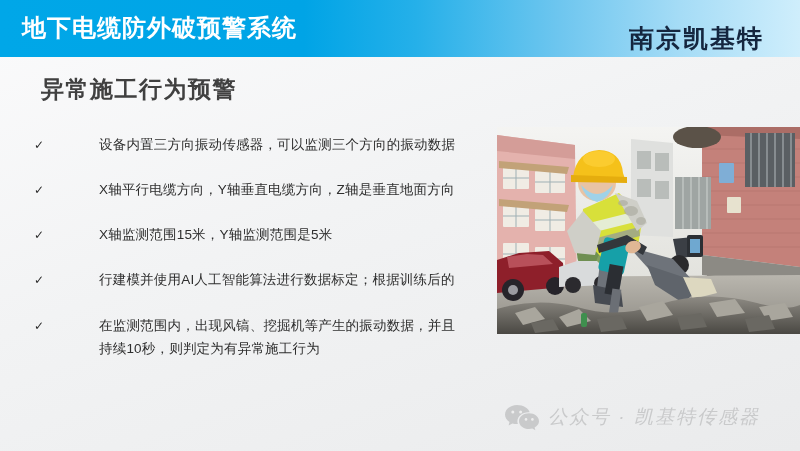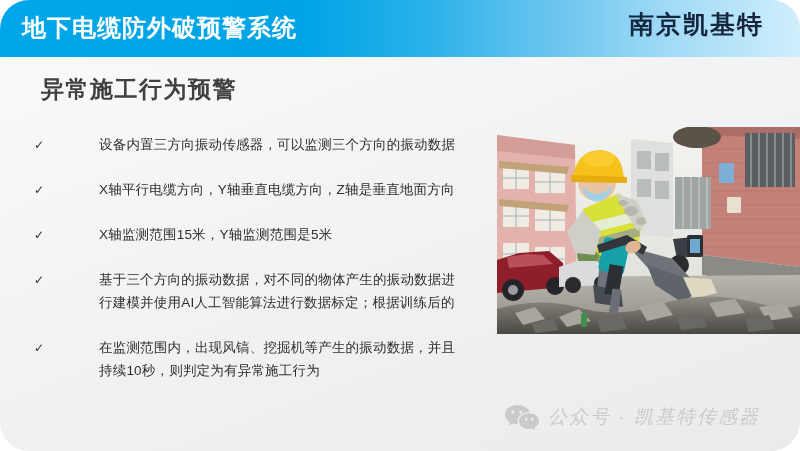--- a/index.html
+++ b/index.html
@@ -10,21 +10,20 @@
   body {
     font-family: "Liberation Sans", "DejaVu Sans", sans-serif;
   }
 
   .slide {
     position: relative;
     width: 800px;
     height: 451px;
     overflow: hidden;
     background: linear-gradient(160deg, #fbfbfc 0%, #f2f3f4 45%, #eaebec 100%);
-    border-radius: 29px;
   }
 
   
   .header-band {
     position: absolute;
     left: 0;
     top: 0;
     width: 800px;
     height: 57px;
     background: linear-gradient(90deg,
@@ -42,28 +41,28 @@
     font-size: 24px;
     font-weight: bold;
     color: #ffffff;
     letter-spacing: 1px;
     line-height: 32px;
     white-space: nowrap;
   }
   .header-brand {
     position: absolute;
     right: 36px;
-    top: 10px;
+    top: 22px;
     font-size: 25px;
     font-weight: bold;
     color: #15263f;
     letter-spacing: 2px;
     line-height: 34px;
     white-space: nowrap;
-    font-family: Liberation Mono, monospace;
+    font-family: Liberation Serif, serif;
     text-align: right;
   }
 
   
   .slide-title {
     position: absolute;
     left: 41px;
     top: 74px;
     font-size: 23px;
     font-weight: bold;
@@ -174,21 +173,20 @@
     <div class="bullet b3">
       <span class="bullet-check">✓</span>
       <span class="bullet-text">
         <span class="ln">X轴监测范围15米，Y轴监测范围是5米</span>
       </span>
     </div>
 
     <div class="bullet b4">
       <span class="bullet-check">✓</span>
       <span class="bullet-text">
-        <span class="ln">基于三个方向的振动数据，对不同的物体产生的振动数据进</span>
         <span class="ln">行建模并使用AI人工智能算法进行数据标定；根据训练后的</span>
       </span>
     </div>
 
     <div class="bullet b5">
       <span class="bullet-check">✓</span>
       <span class="bullet-text">
         <span class="ln">在监测范围内，出现风镐、挖掘机等产生的振动数据，并且</span>
         <span class="ln">持续10秒，则判定为有异常施工行为</span>
       </span>

